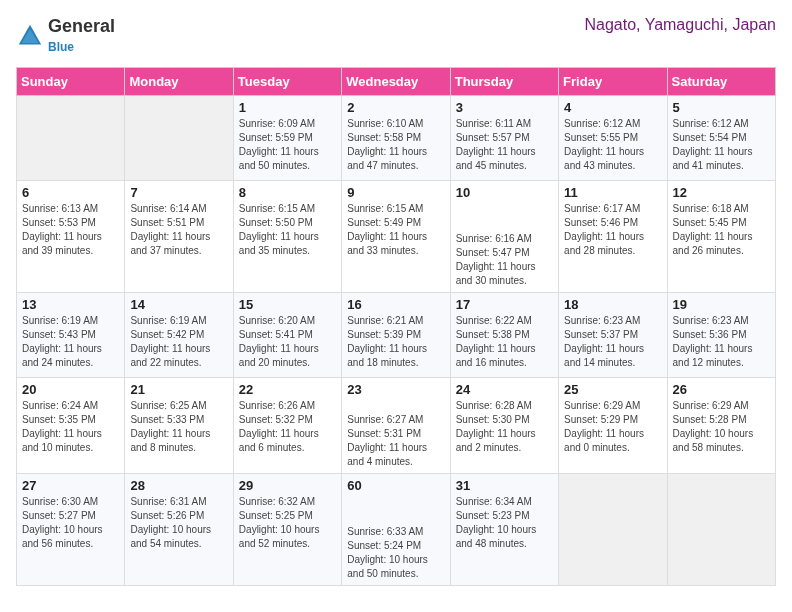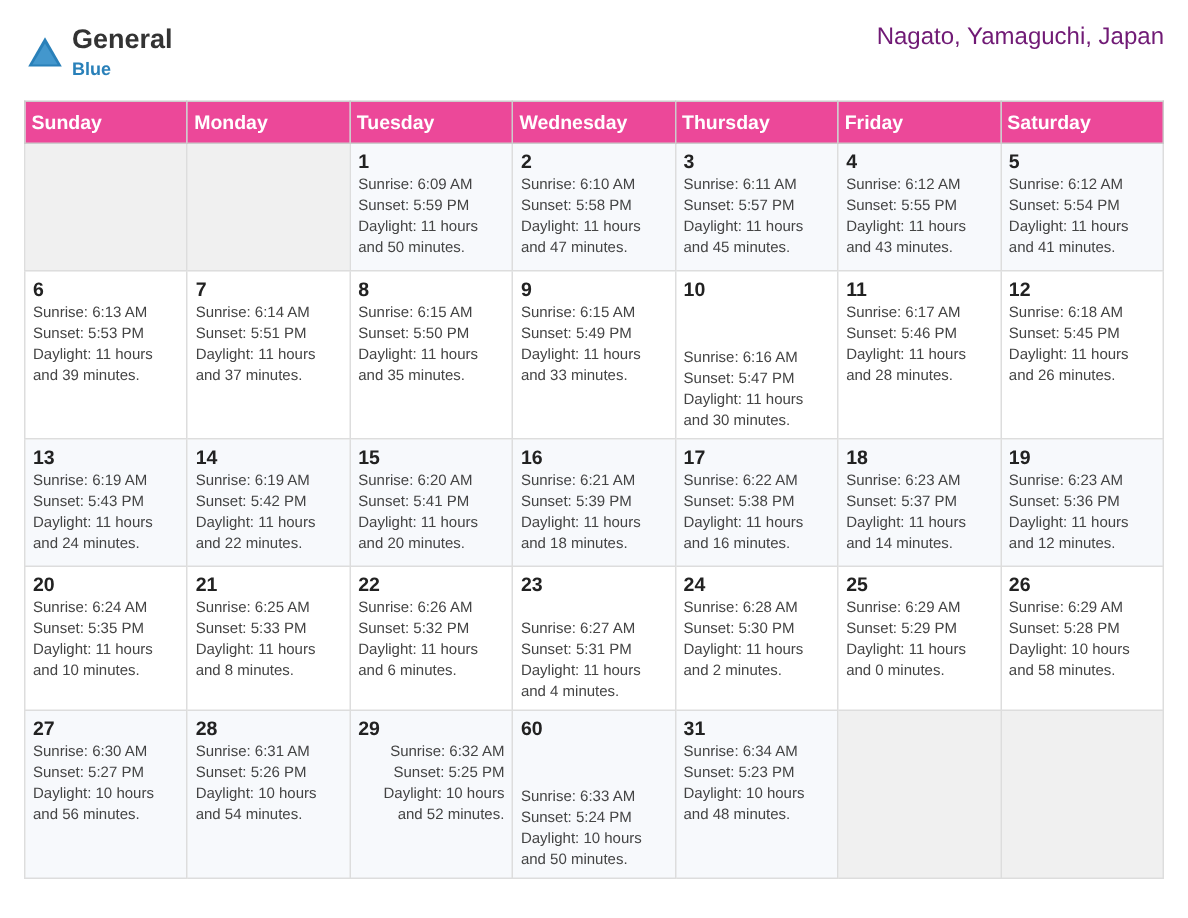--- a/index.html
+++ b/index.html
@@ -298,21 +298,21 @@
 Daylight: 10 hours and 56 minutes.</div>
         </td>
         <td>
           <span class="day-number">28</span>
           <div class="cell-info" style="white-space: pre-line;">Sunrise: 6:31 AM
 Sunset: 5:26 PM
 Daylight: 10 hours and 54 minutes.</div>
         </td>
         <td>
           <span class="day-number">29</span>
-          <div class="cell-info" style="white-space: pre-line; text-align: right;">Sunrise: 6:32 AM
+          <div class="cell-info" style="white-space: pre-line;">Sunrise: 6:32 AM
 Sunset: 5:25 PM
 Daylight: 10 hours and 52 minutes.</div>
         </td>
         <td>
           <span class="day-number">60</span>
           <div class="cell-info" style="white-space: pre-line; margin-top: 32px;">Sunrise: 6:33 AM
 Sunset: 5:24 PM
 Daylight: 10 hours and 50 minutes.</div>
         </td>
         <td>

